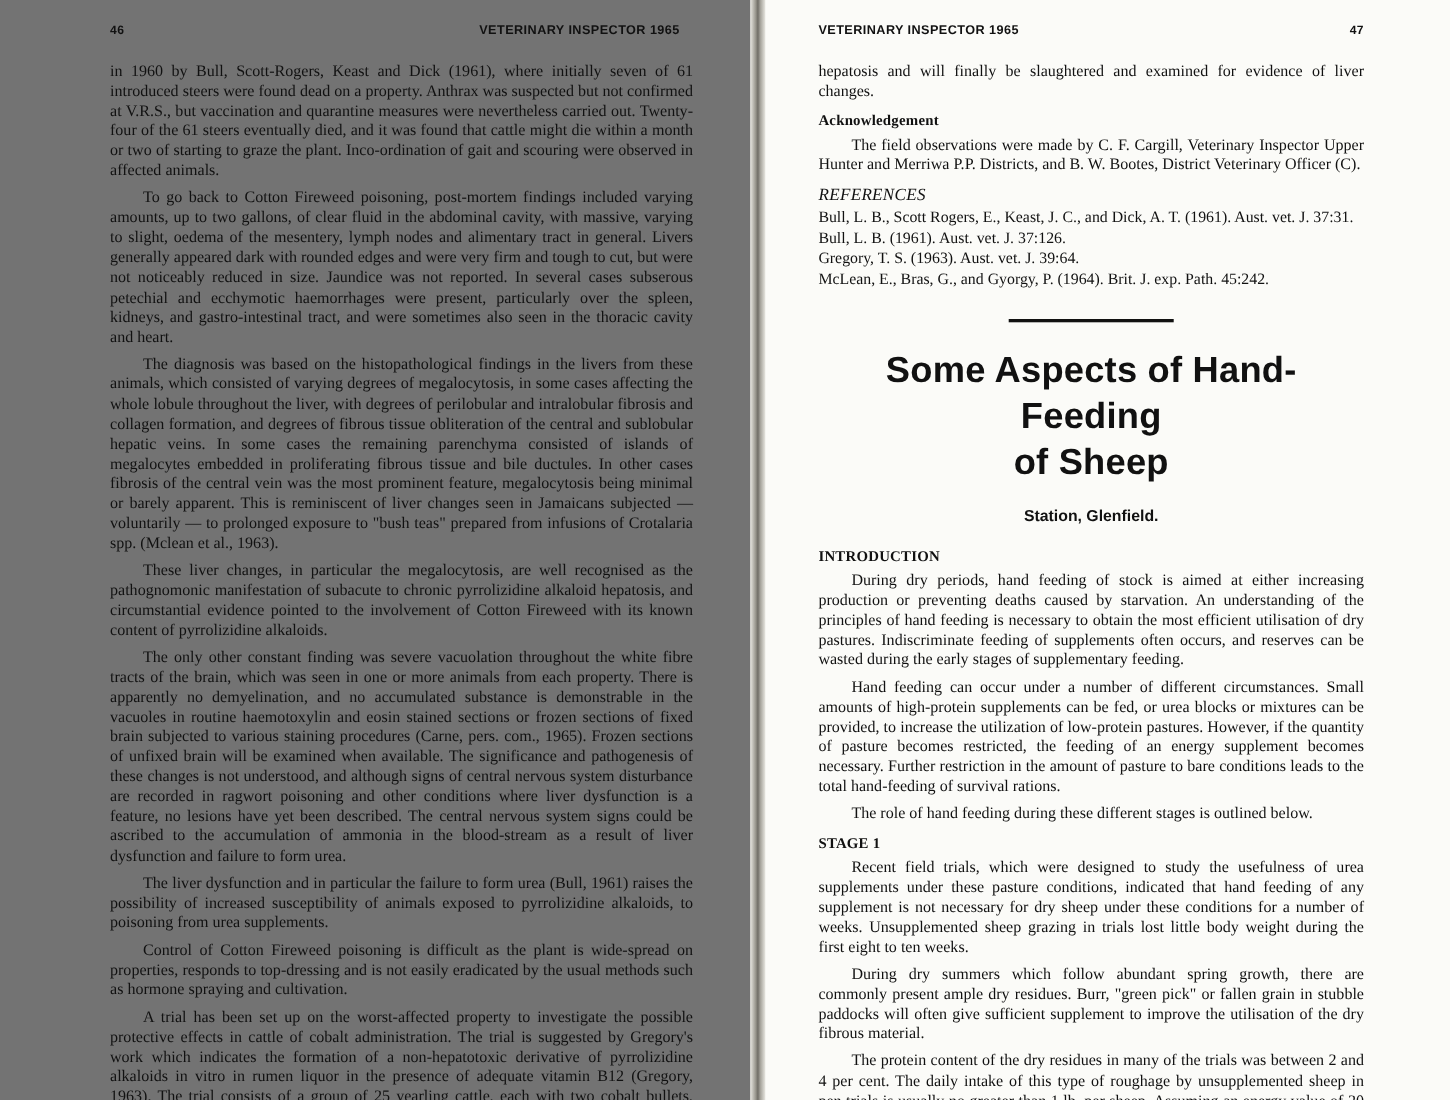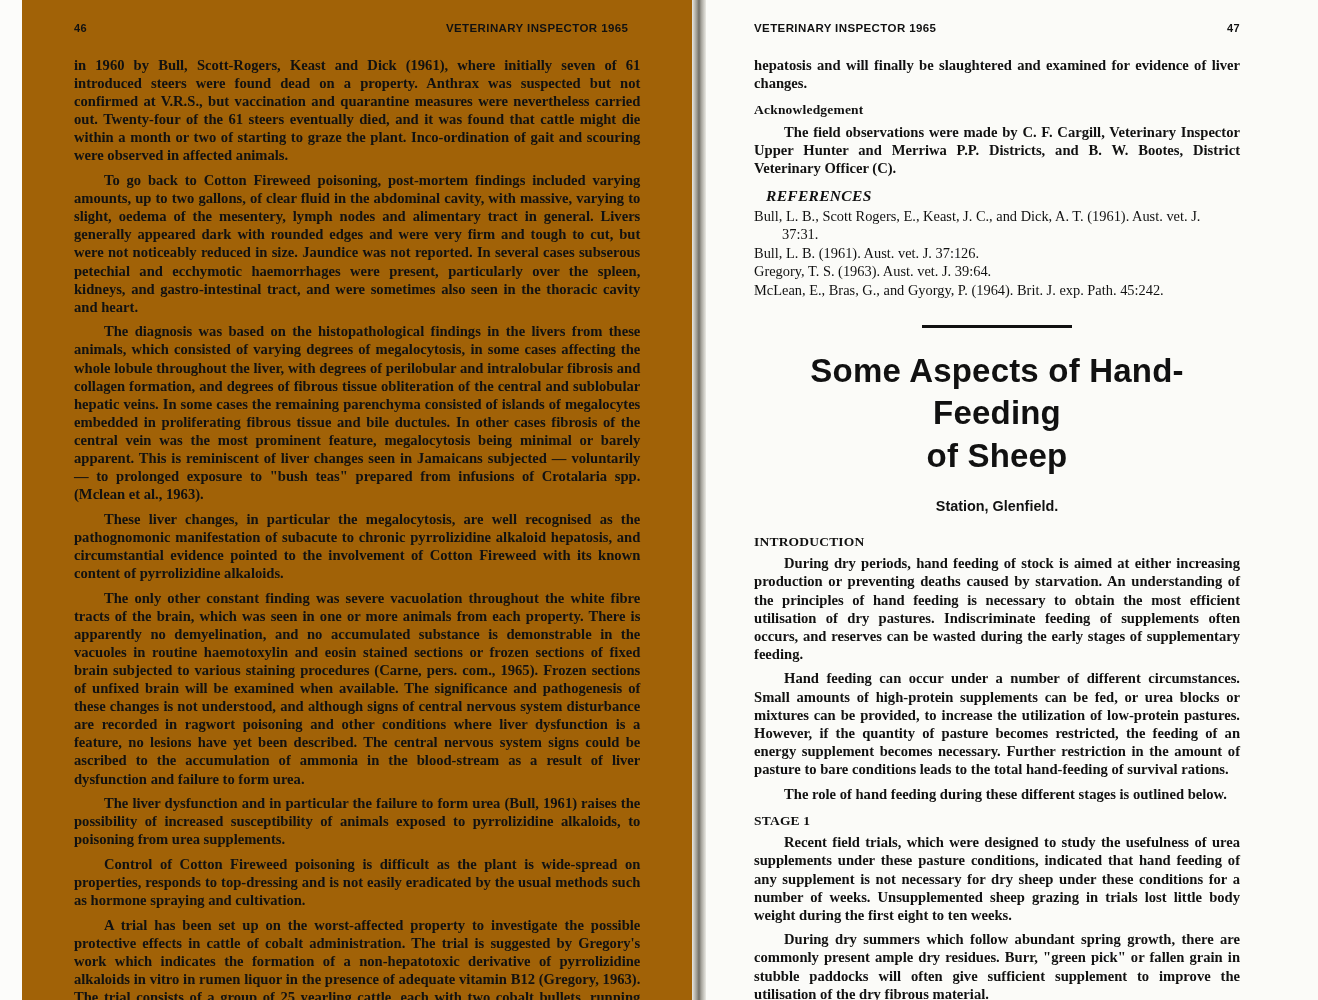--- a/index.html
+++ b/index.html
@@ -21,23 +21,22 @@
     background: #fcfcfa;
     display: flex;
   }
   .page {
     position: relative;
     height: 1000px;
     box-sizing: border-box;
   }
   .page-left {
     width: 682px;
-    padding: 22px 52px 10px 52px;
-    background: #a16207;
-    margin-left: 22px;
+    padding: 22px 52px 10px 100px;
+    background: #737373;
   }
   .gutter {
     width: 14px;
     height: 1000px;
     background: linear-gradient(to right, #e9e8e2 0%, #9a988f 35%, #6f6d66 50%, #a3a199 65%, #ebeae4 100%);
   }
   .page-right {
     width: 622px;
     padding: 22px 78px 10px 48px;
     background: #fbfbf8;
@@ -67,39 +66,38 @@
   .body-col {
     font-size: 14.6px;
     line-height: 1.24;
     text-align: justify;
     -webkit-hyphens: none;
     hyphens: none;
   }
   .body-col p {
     margin: 0 0 6.5px 0;
     text-indent: 30px;
-    font-weight: bold;
   }
   .body-col p.noindent {
     text-indent: 0;
   }
   .sec-head {
     font-family: Liberation Serif, serif;
     font-weight: bold;
     font-size: 13.5px;
     margin: 10px 0 4px 0;
     text-indent: 0;
     letter-spacing: 0.2px;
   }
   .sec-head-italic {
     font-family: "Liberation Serif", serif;
     font-style: italic;
-    font-weight: bold;
+    font-weight: normal;
     font-size: 15.5px;
-    margin: 9px 0 3px 12px;
+    margin: 9px 0 3px 0;
     text-indent: 0;
     letter-spacing: 0.3px;
   }
   .ref-list {
     margin: 0;
     padding: 0;
     list-style: none;
     font-size: 14.4px;
     line-height: 1.22;
   }

